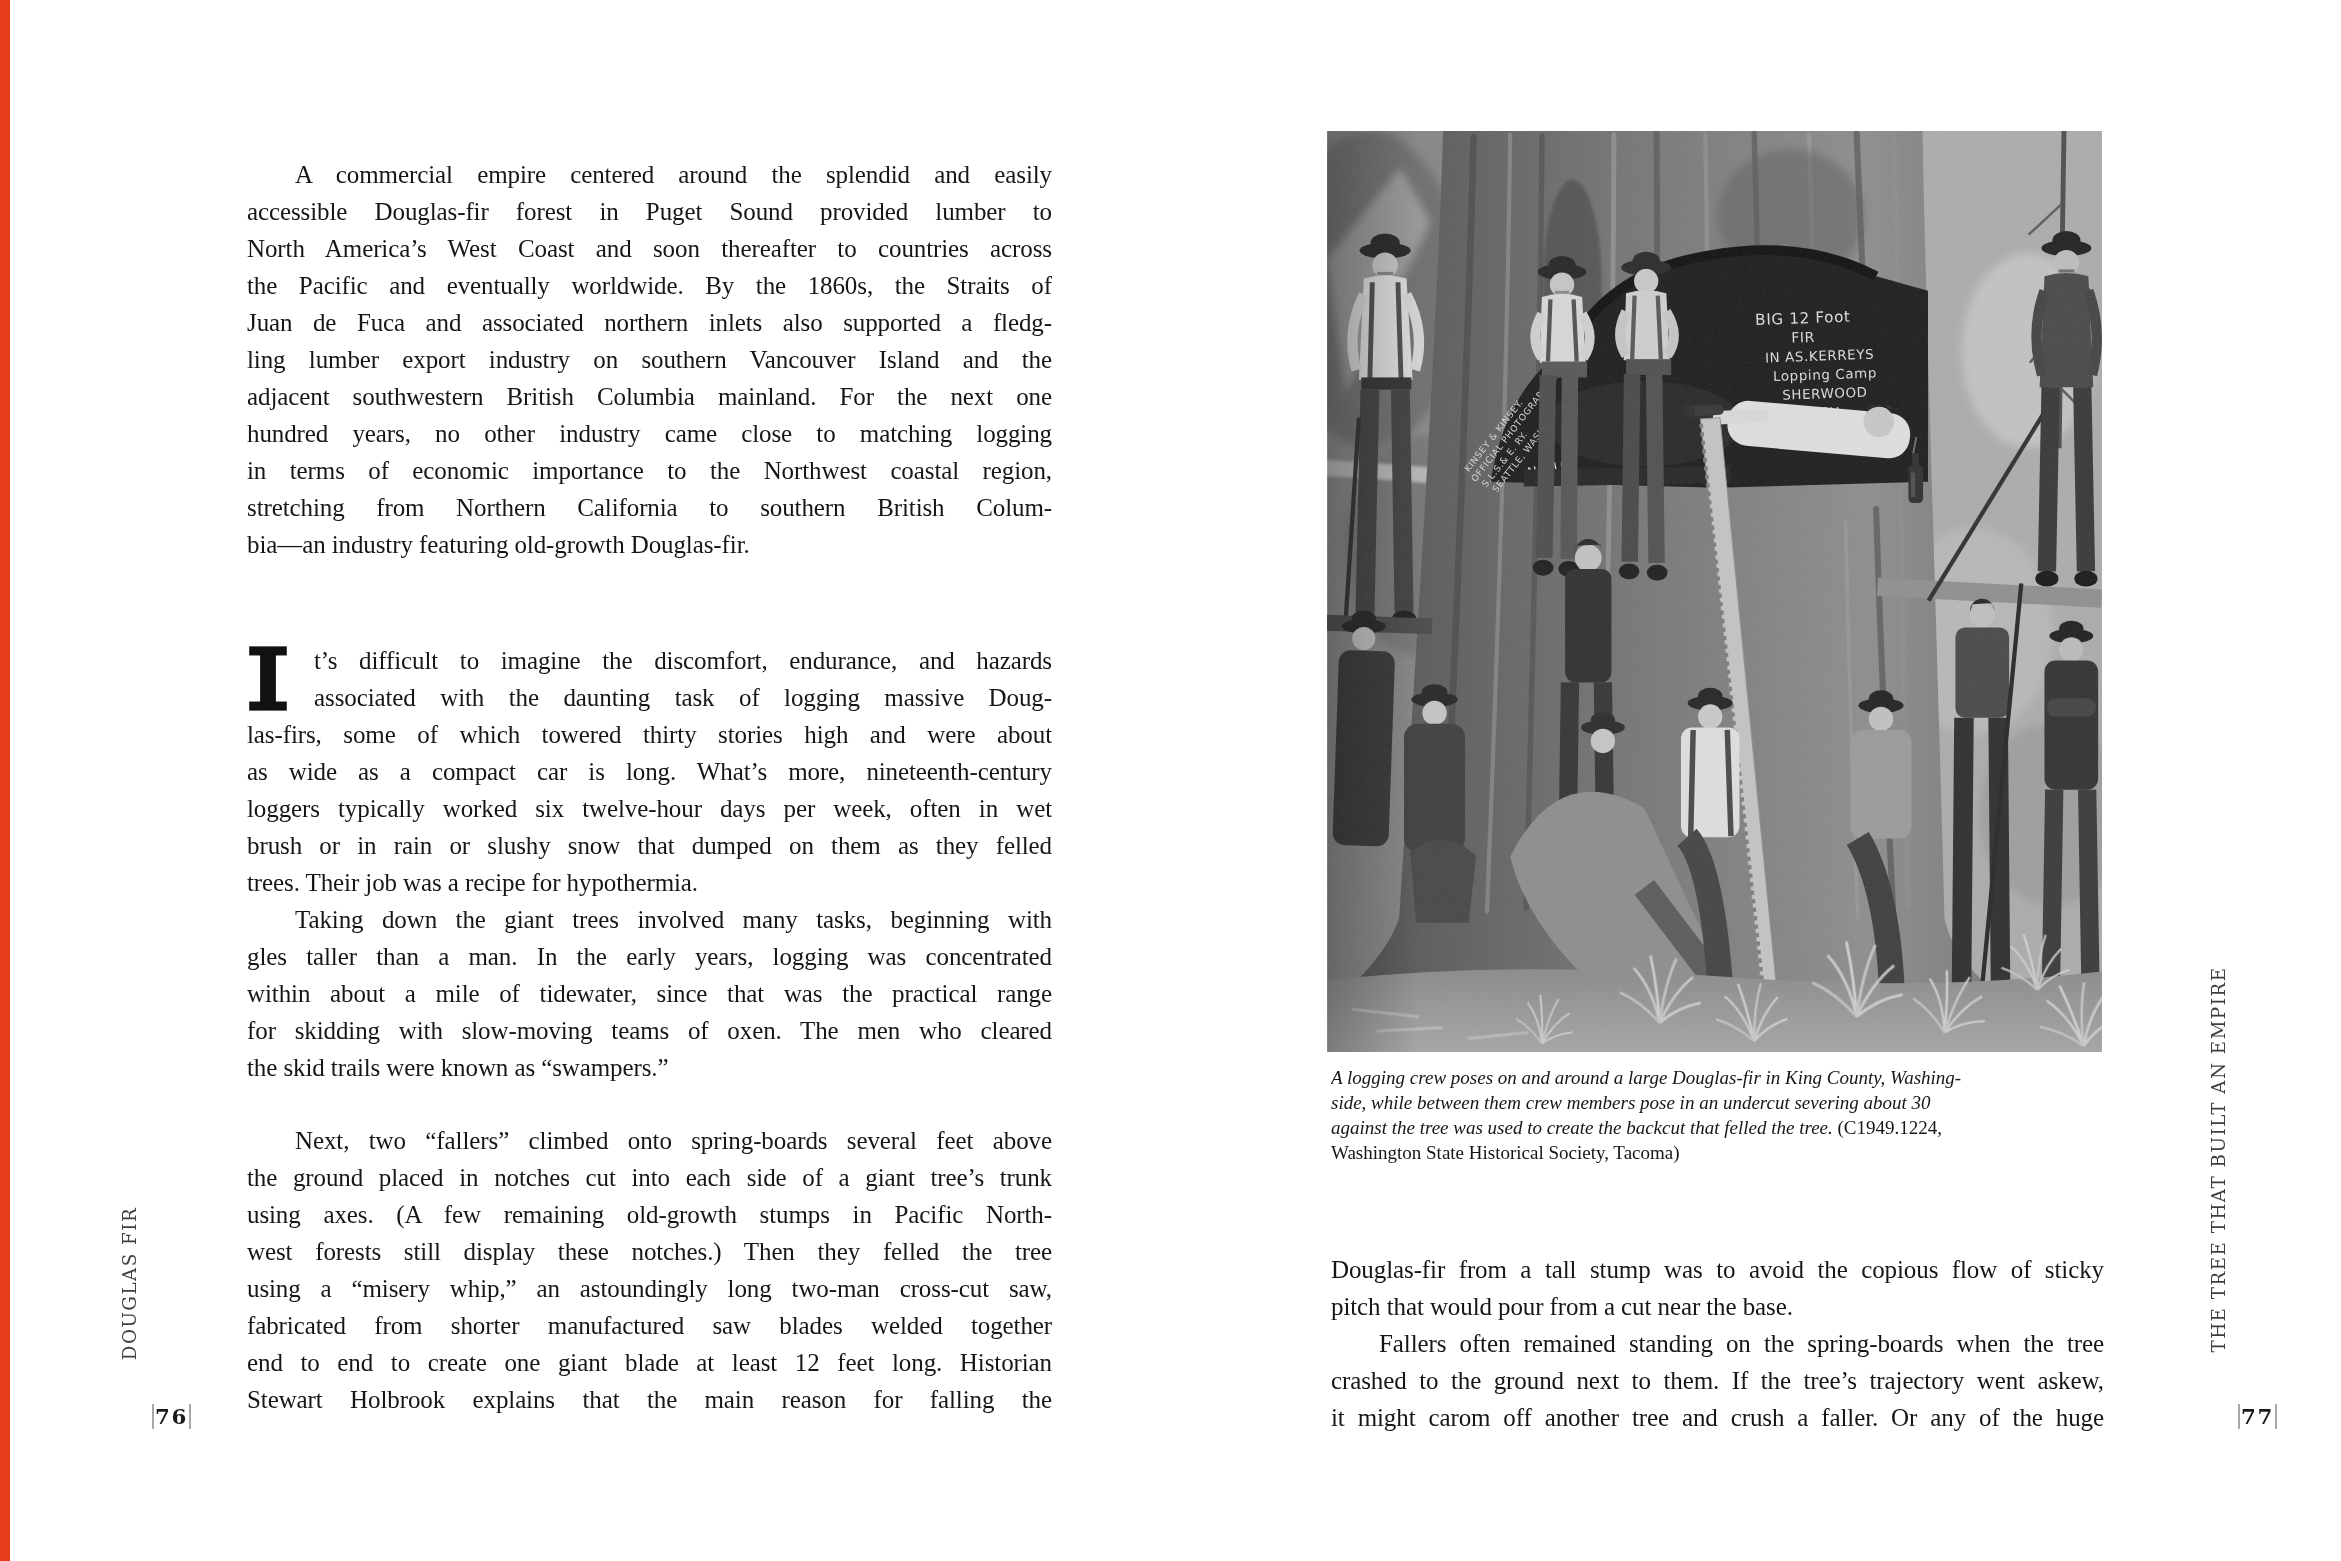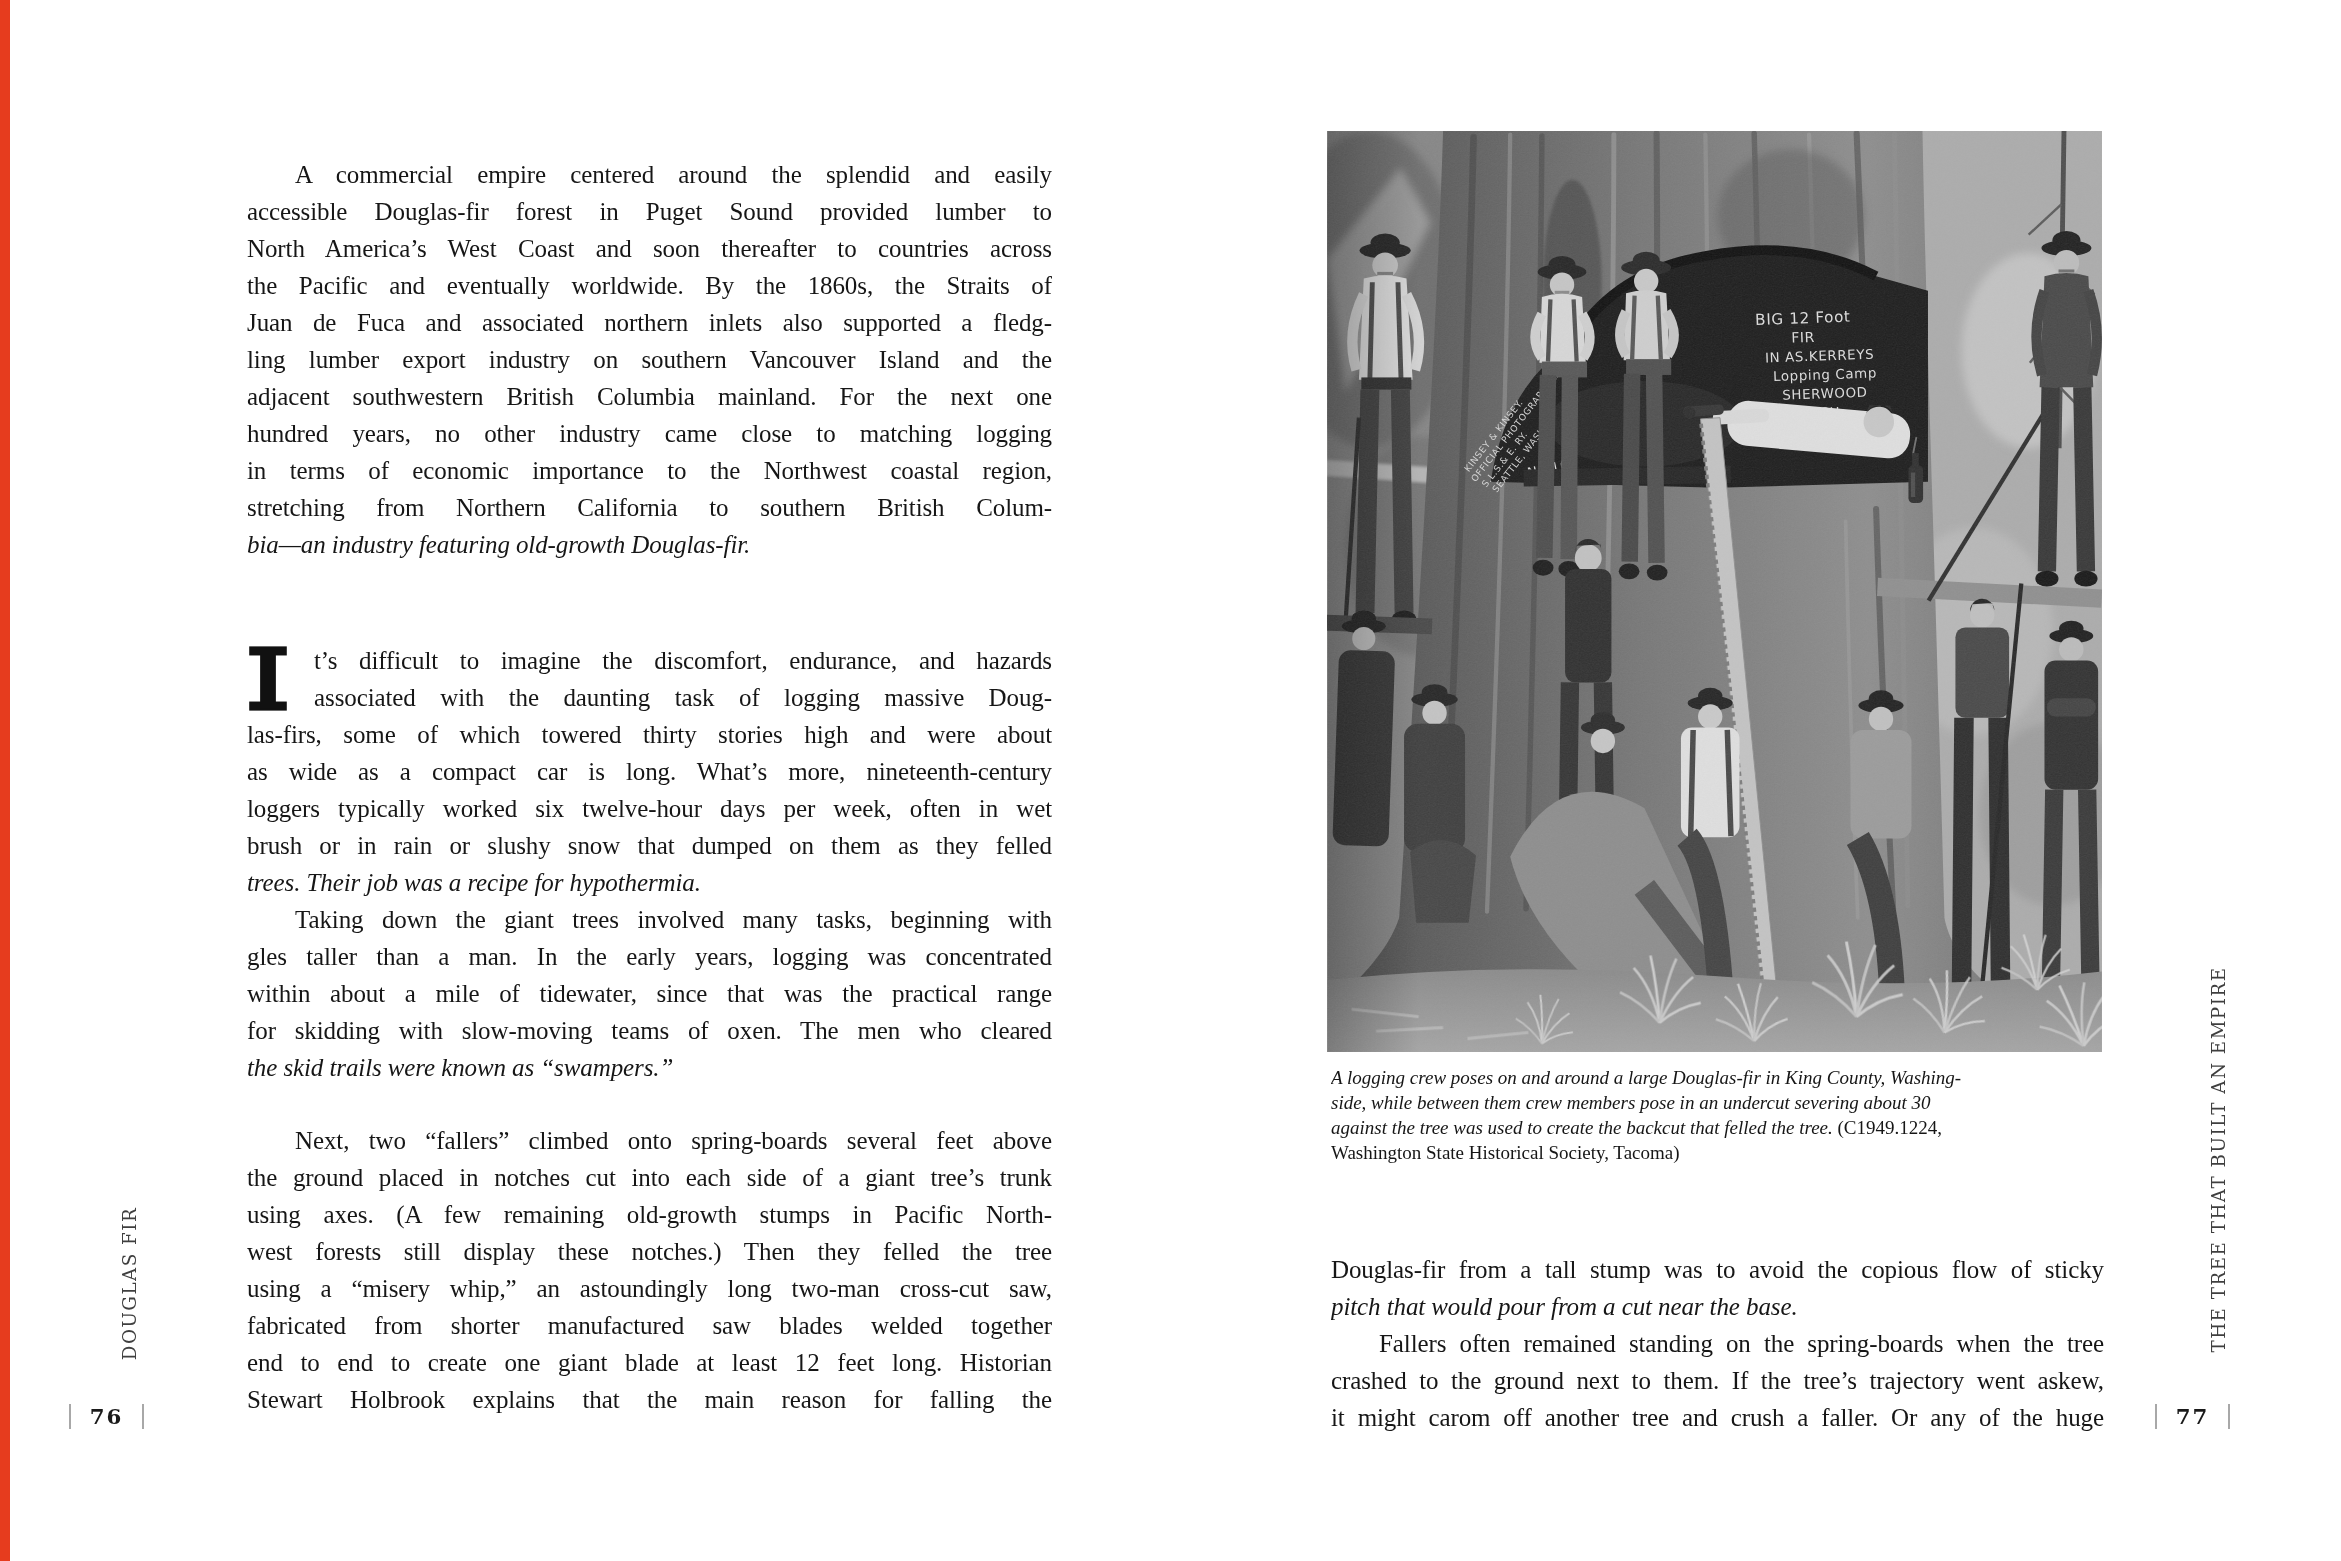--- a/index.html
+++ b/index.html
@@ -3,38 +3,38 @@
 <meta charset="utf-8">
 <style>
   html,body{margin:0;padding:0;background:#e9e9e9;}
   .stage{position:relative;width:2342px;height:1561px;background:#ffffff;overflow:hidden;
          font-family:"Liberation Serif",serif;color:#161616;padding-left:28px;}
   .edge-stripe{position:absolute;left:0;top:0;width:9.8px;height:1561px;}
   
   .para{position:absolute;left:247px;width:805px;}
   .line{height:37px;line-height:37px;font-size:25px;text-align:justify;text-align-last:justify;
         overflow:hidden;letter-spacing:-0.1px;}
-  .line.last{text-align-last:left;font-style:italic;}
+  .line.last{text-align-last:left;}
   .line.in{text-indent:48px;}
   .line.pad{padding-left:67px;}
   
   .para.right{left:1331px;width:773px;}
   
   .caption{position:absolute;left:1331px;top:1065px;width:773px;}
   .caption .line{height:25px;line-height:25px;font-size:19px;text-align:left;text-align-last:left;
         font-style:italic;letter-spacing:0;}
   .caption .ro{font-style:normal;}
   
   .dropcap{position:absolute;left:248px;top:646px;width:40px;height:65px;}
   
   .vert{position:absolute;transform:rotate(-90deg);font-family:"DejaVu Serif",serif;
         font-size:18.3px;letter-spacing:1.5px;color:#3f3f3f;text-align:center;white-space:nowrap;}
   .vert.left{width:427px;left:-84px;top:1273px;}
   .vert.right{width:488px;left:1974px;top:1149px;}
-  .pnum{position:absolute;display:flex;align-items:center;justify-content:flex-start;gap:19px;
+  .pnum{position:absolute;display:flex;align-items:center;justify-content:flex-end;gap:1px;
         font-family:"DejaVu Serif",serif;width:122px;top:1404px;}
   .pnum.left{left:69px;}
   .pnum.right{left:2155px;}
   .pnum .bar{width:1.8px;height:24.4px;background:#a8a8a8;}
   .pnum .num{font-size:21.3px;font-weight:bold;letter-spacing:1.8px;color:#1a1a1a;}
   
   .photo{position:absolute;left:1327px;top:131px;width:775px;height:921px;display:block;}
   .chalk{font-family:"DejaVu Sans",sans-serif;fill:#dedede;letter-spacing:1px;}
   .chalk.small{font-size:15px;fill:#d6d6d6;}
 </style>

